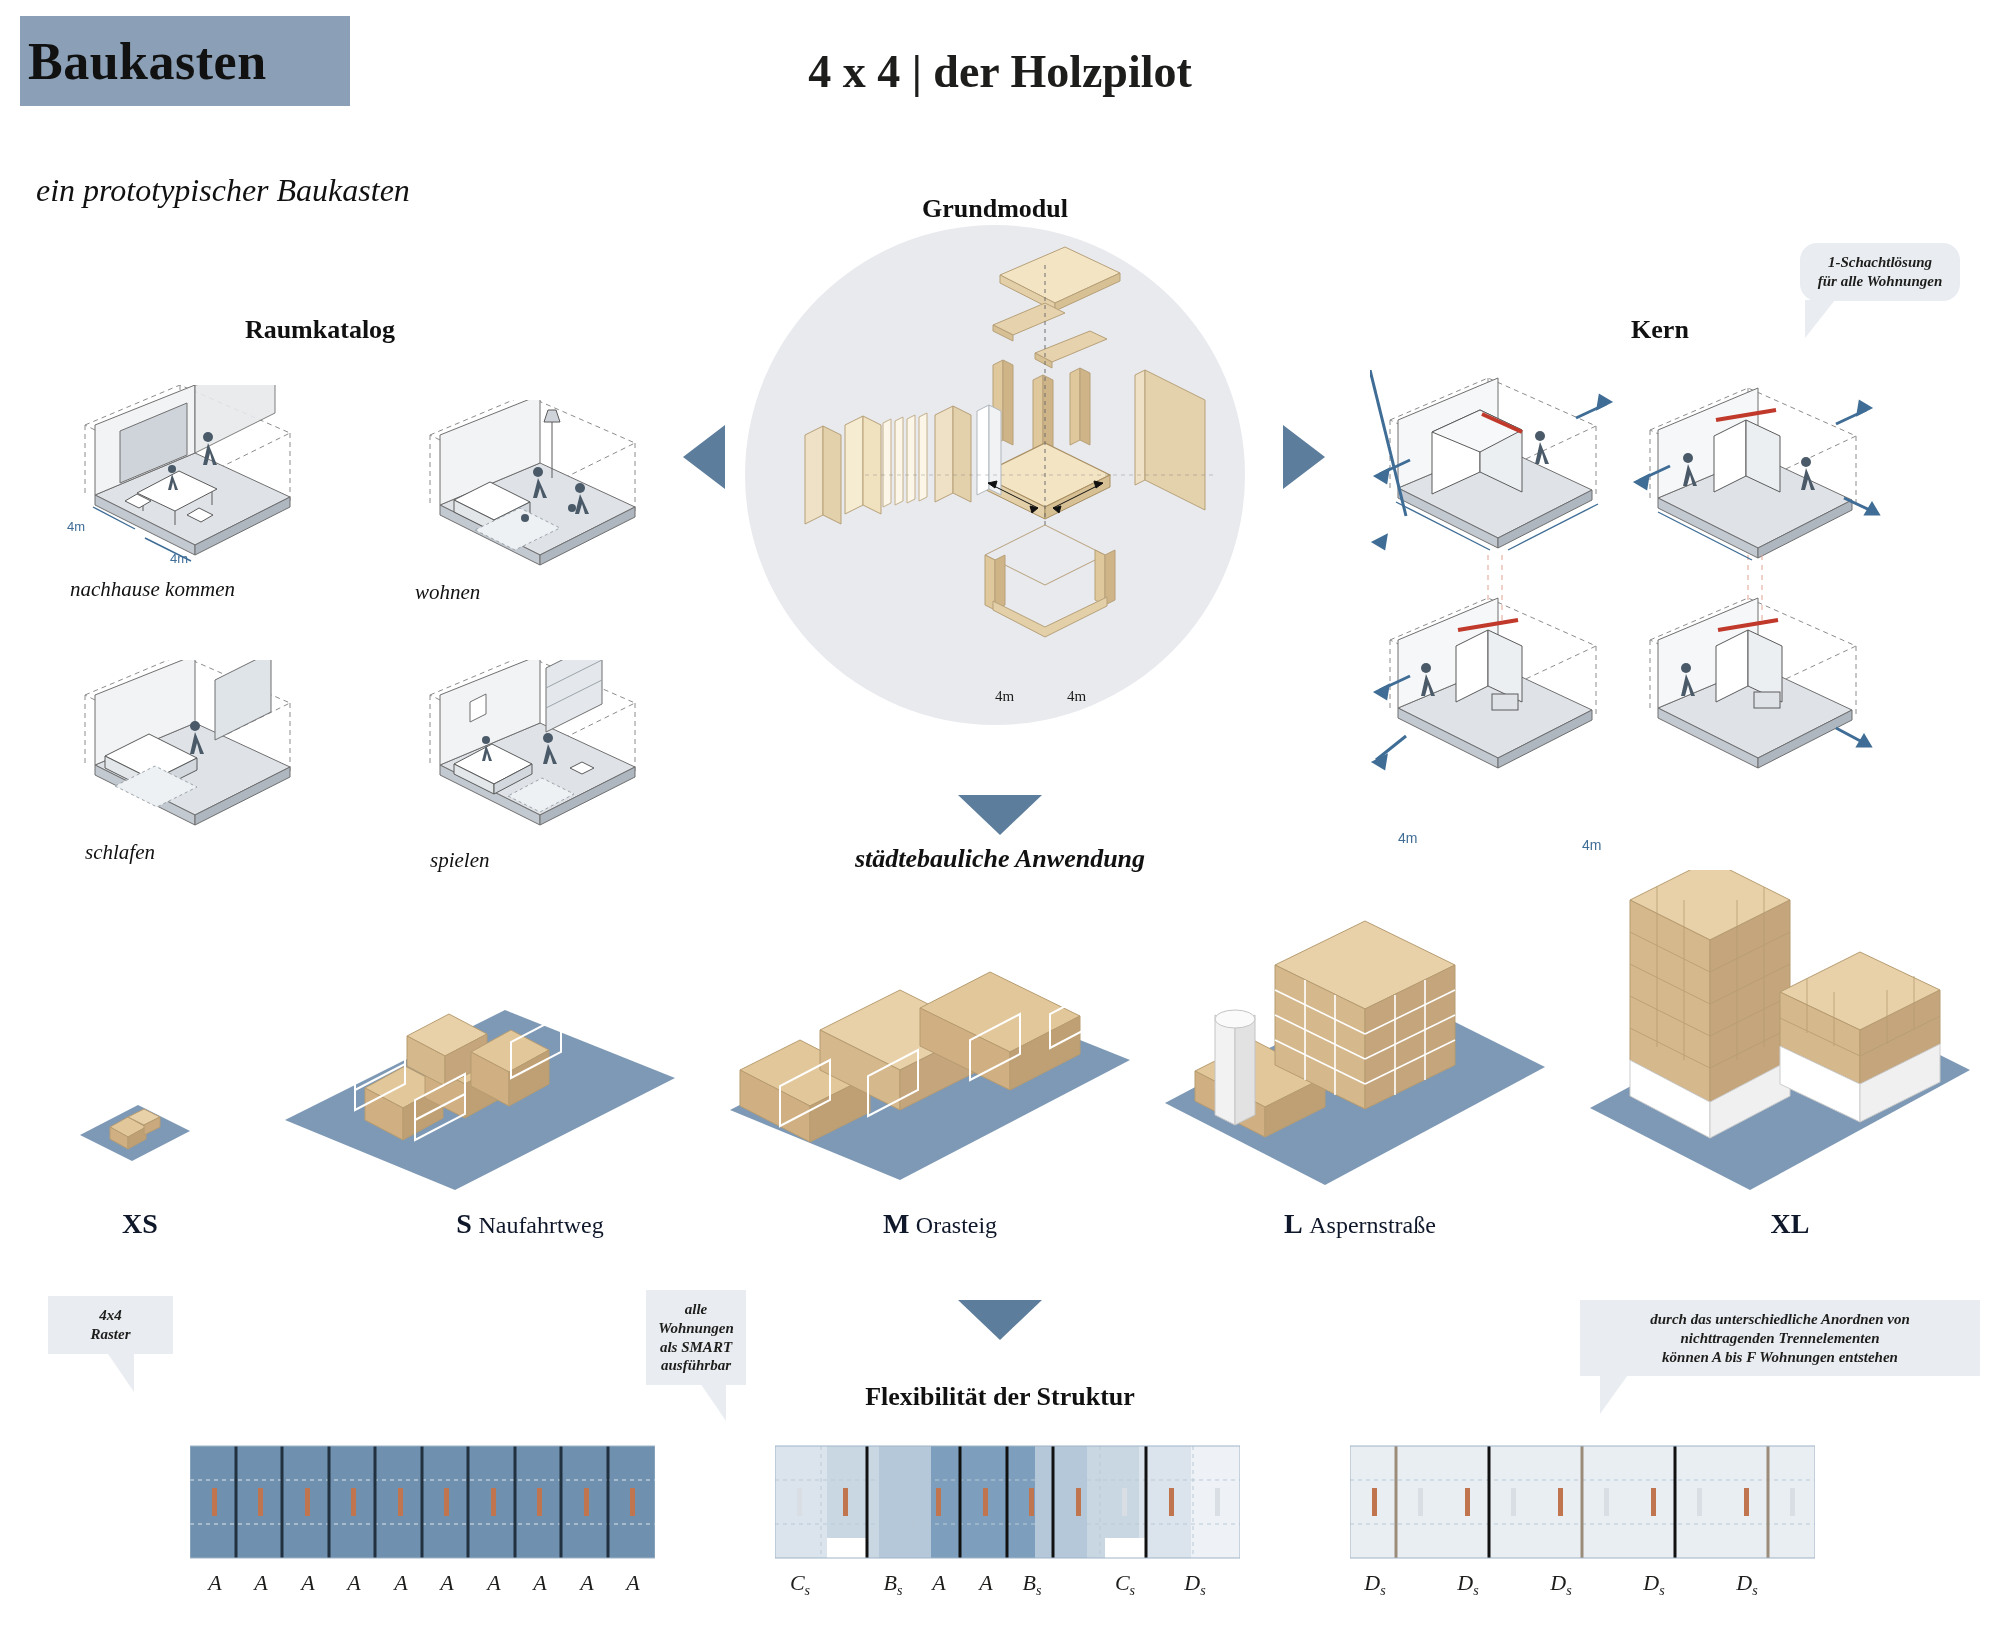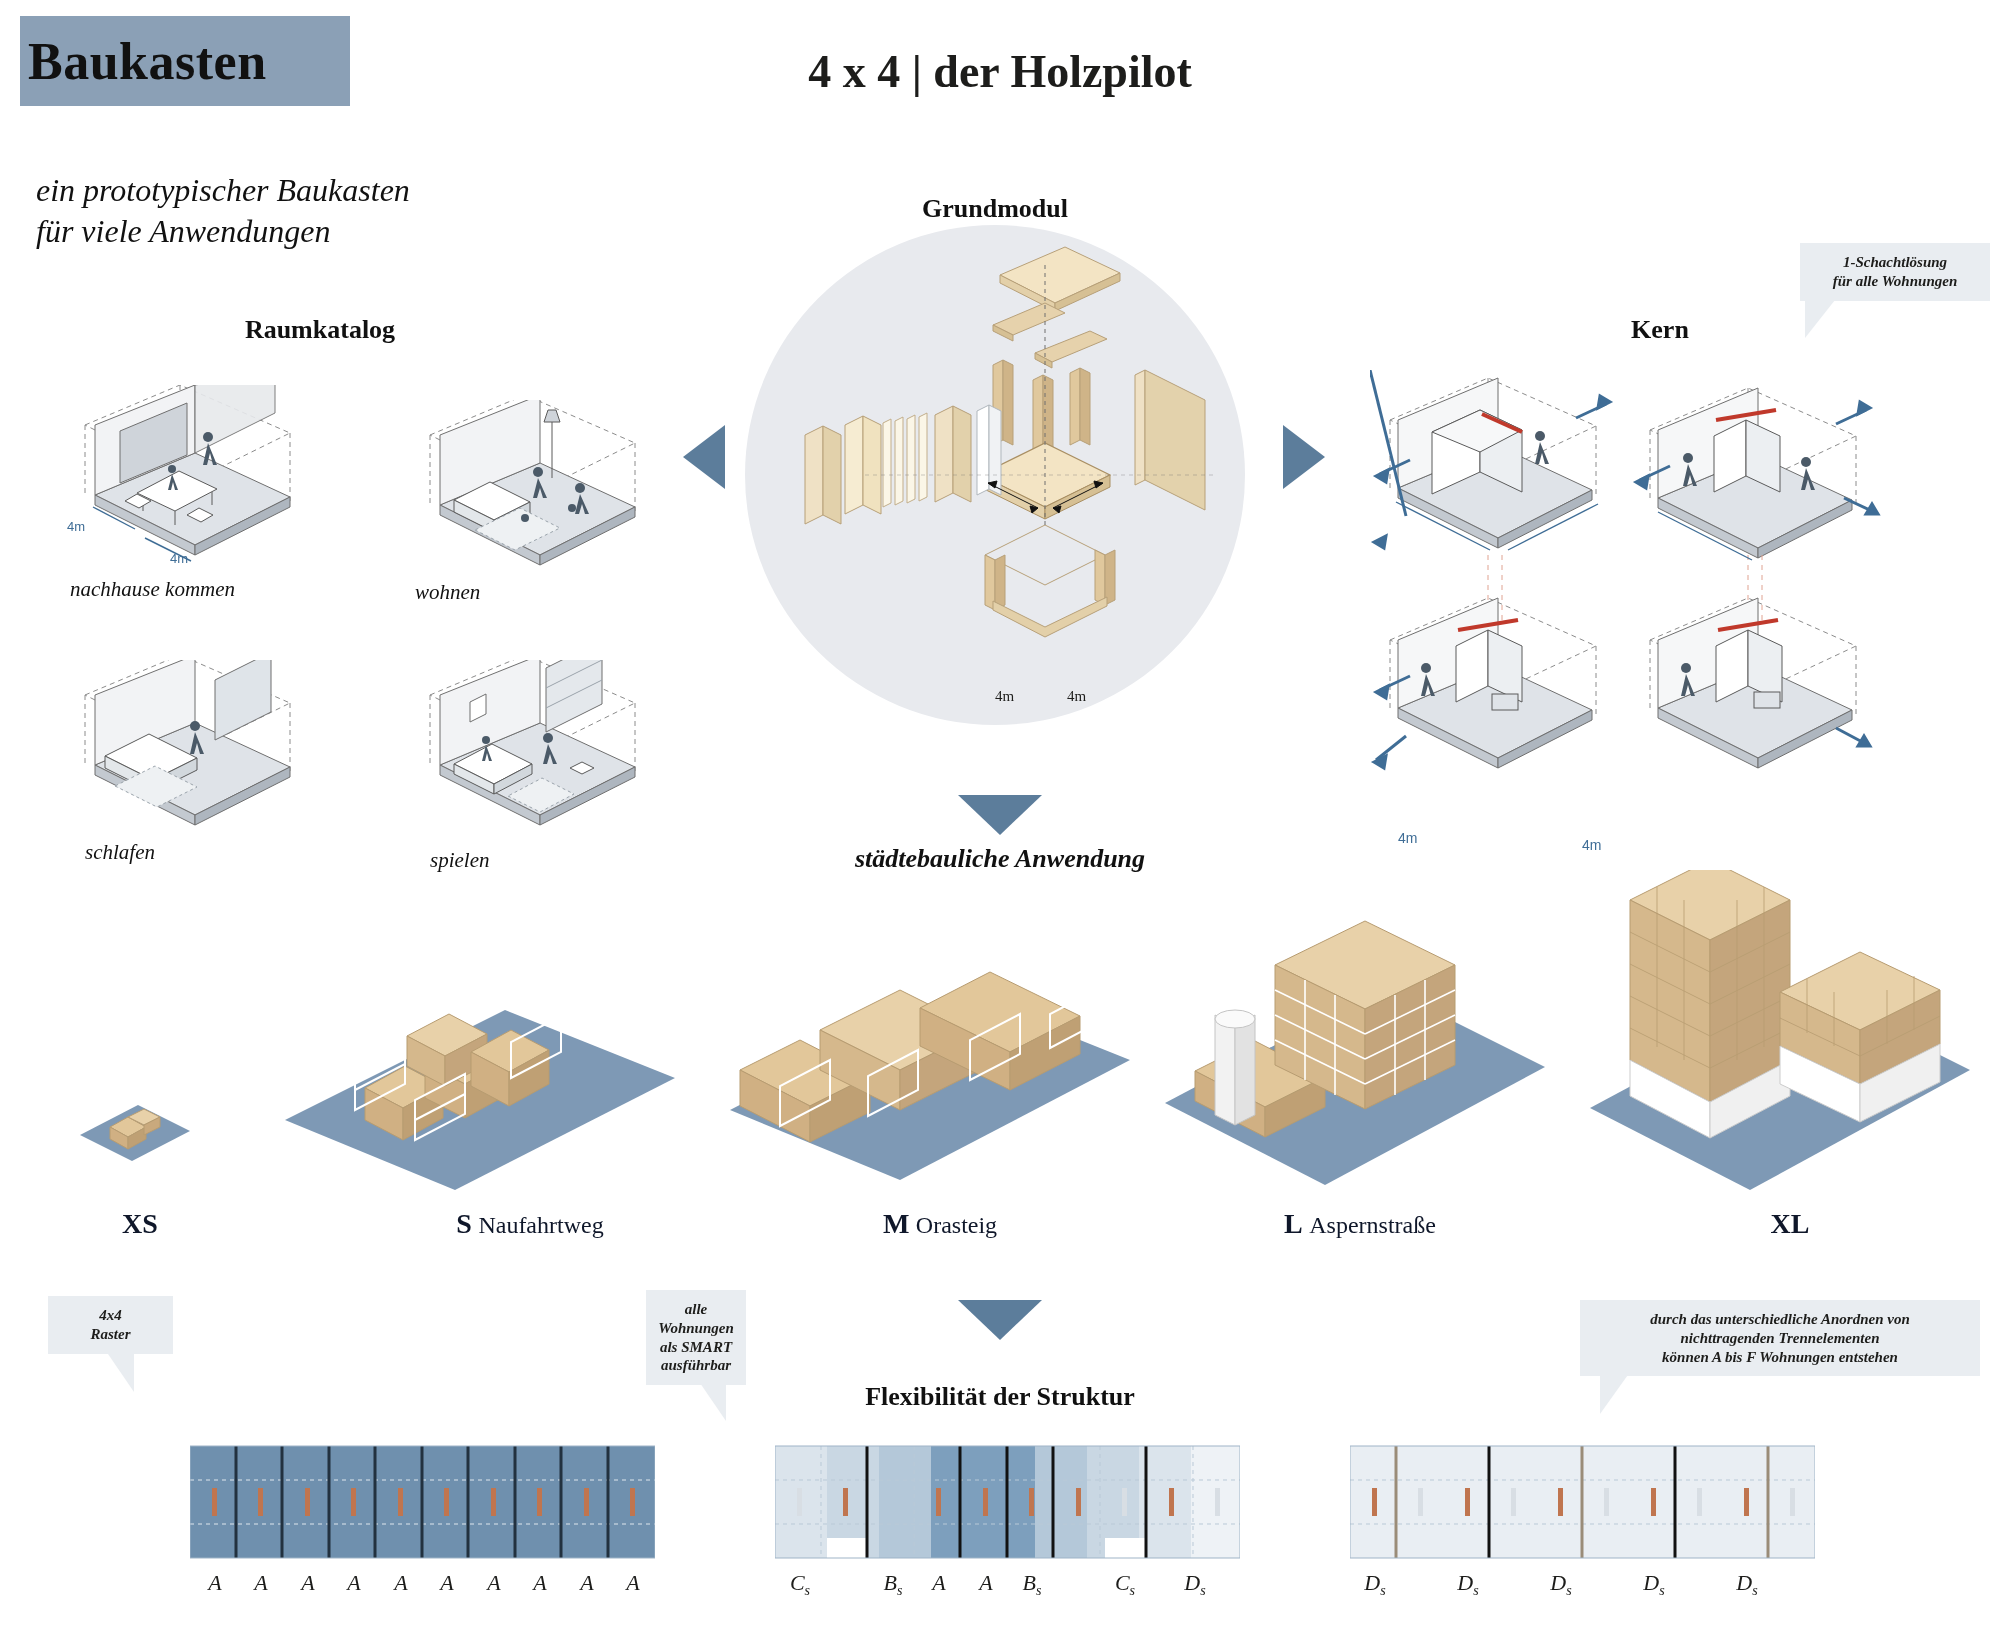--- a/index.html
+++ b/index.html
@@ -138,21 +138,20 @@
 <body>
 
 <div class="abs" id="title-badge">
   <span>Baukasten</span>
 </div>
 
 <div class="abs" id="main-title">4 x 4 | der Holzpilot</div>
 
 <div class="abs" id="subtitle">
   <div>ein prototypischer Baukasten</div>
-  <div>für viele Anwendungen</div>
 </div>
 
 <div class="abs section-heading" style="left:160px; top:315px; width:320px;">Raumkatalog</div>
 
 <div class="abs section-heading" style="left:845px; top:178px; width:300px;margin-top:16px;">Grundmodul</div>
 
 <div class="abs section-heading" style="left:1510px; top:315px; width:300px;">Kern</div>
 
 <div class="abs section-heading" style="left:700px; top:844px; width:600px;font-style:italic;">städtebauliche Anwendung</div>
 
@@ -358,21 +357,21 @@
   </svg>
   <div class="abs" style="left:250px; top:463px; font-size:15px; font-family:'Liberation Serif',serif;">4m</div>
   <div class="abs" style="left:322px; top:463px; font-size:15px; font-family:'Liberation Serif',serif;">4m</div>
 </div>
 
 <div class="abs tri-left" style="left:683px; top:425px;"></div>
 <div class="abs tri-right" style="left:1283px; top:425px;"></div>
 <div class="abs tri-down" style="left:958px; top:795px;"></div>
 <div class="abs tri-down" style="left:958px; top:1300px;"></div>
 
-<div class="abs callout" style="left:1800px; top:243px; width:190px;">
+<div class="abs callout" style="left:1800px; top:243px; width:160px;border-radius:17px;">
   <div>1-Schachtlösung</div>
   <div>für alle Wohnungen</div>
 </div>
 <div class="abs callout-tail" style="left:1805px; top:300px; border-width:0 0 38px 30px; border-color:transparent transparent transparent #e9edf1;"></div>
 
 <div class="abs" style="left:1370px; top:370px; width:580px; height:480px;">
   <svg width="580" height="480" viewBox="0 0 580 480">
 
     <g>
       <g fill="none" stroke="#8c8c8c" stroke-dasharray="5,4">

